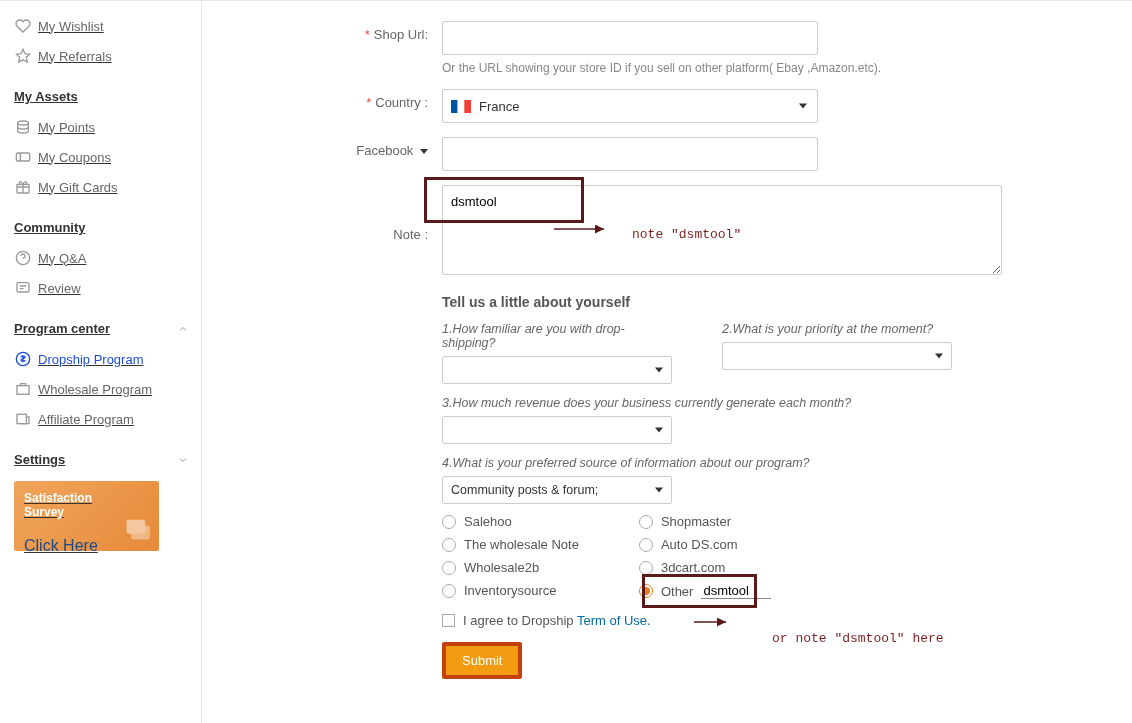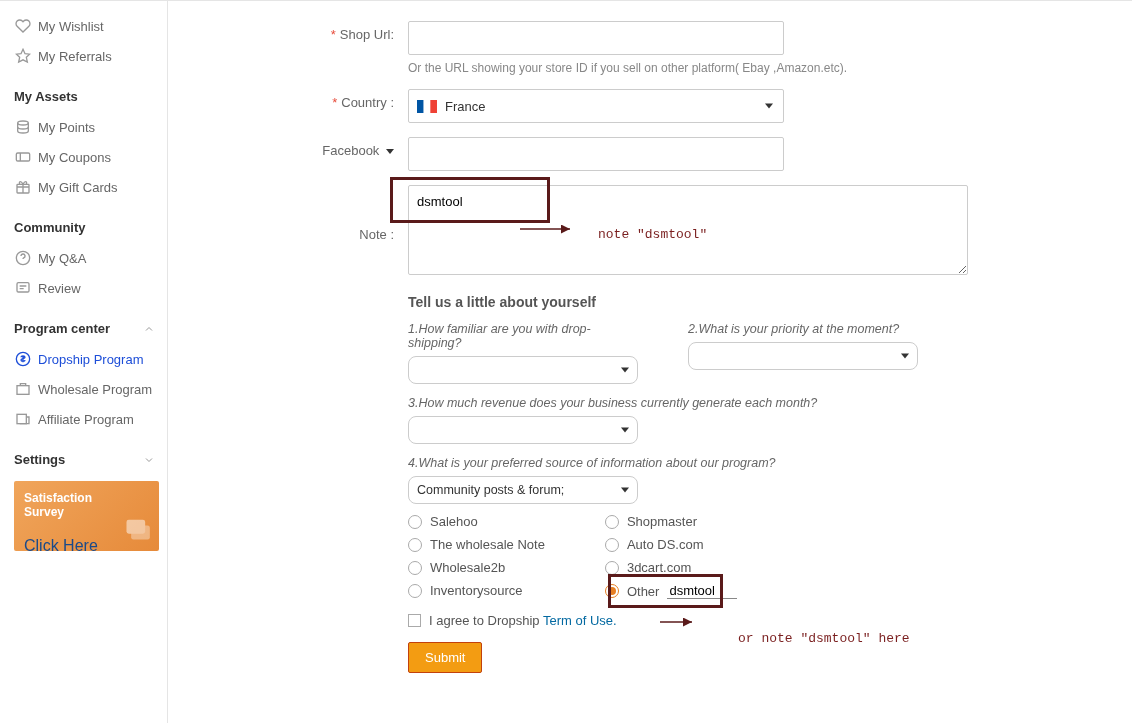--- a/index.html
+++ b/index.html
@@ -8,24 +8,25 @@
   font-size: 13px;
   color: #333;
   background: #fff;
   width: 1132px;
   height: 723px;
   overflow: hidden;
   border-top: 1px solid #e5e5e5;
 }
 .container { display: flex; width: 100%; height: 100%; }
 .sidebar {
-  width: 168px;
+  width: 202px;
   padding: 10px 0 10px 14px;
   border-right: 1px solid #e5e5e5;
   background: #fff;
+  text-decoration: underline;
 }
 .side-item {
   display: flex;
   align-items: center;
   height: 30px;
   color: #666;
   cursor: pointer;
 }
 .side-item .icon { width: 18px; height: 18px; display: inline-flex; align-items: center; justify-content: center; margin-right: 6px; color: #999; }
 .side-item .label { color: #666; }
@@ -102,21 +103,21 @@
   border: 3px solid #5a1a1a;
   pointer-events: none;
 }
 .section-heading { font-weight: bold; color: #555; font-size: 14px; margin: 16px 0 12px 0; }
 .qrow { display: flex; gap: 50px; margin-bottom: 12px; }
 .qblock { display: flex; flex-direction: column; }
 .qlabel { color: #666; font-size: 12.5px; margin-bottom: 6px; font-style: italic; }
 .qselect {
   height: 28px;
   border: 1px solid #ccc;
-  border-radius: 8px;
+  border-radius: 2px;
   padding: 0 24px 0 8px;
   font-size: 12.5px;
   background: #fff;
   position: relative;
   display: inline-flex;
   align-items: center;
   cursor: pointer;
 }
 .qselect .caret { position: absolute; right: 8px; top: 50%; transform: translateY(-50%); border-top: 5px solid #333; border-left: 4px solid transparent; border-right: 4px solid transparent; }
 .radio-group { display: flex; flex-direction: column; gap: 8px; }
@@ -133,21 +134,21 @@
   font-size: 13px;
   width: 70px;
   padding: 0 2px;
   outline: none;
 }
 .checkbox-row { display: flex; align-items: center; gap: 8px; margin: 14px 0; color: #555; }
 .checkbox { width: 13px; height: 13px; border: 1px solid #aaa; background: #fff; }
 .tou-link { color: #0369a1; cursor: pointer; }
 .submit-btn {
   background: #f39c12;
-  border: 1px solid #c2410c;
+  border: 4px solid #c2410c;
   color: #fff;
   padding: 7px 16px;
   font-size: 13px;
   border-radius: 2px;
   cursor: pointer;
 }
 .annotation {
   position: absolute;
   font-family: "Courier New", monospace;
   color: #7a1f1f;

